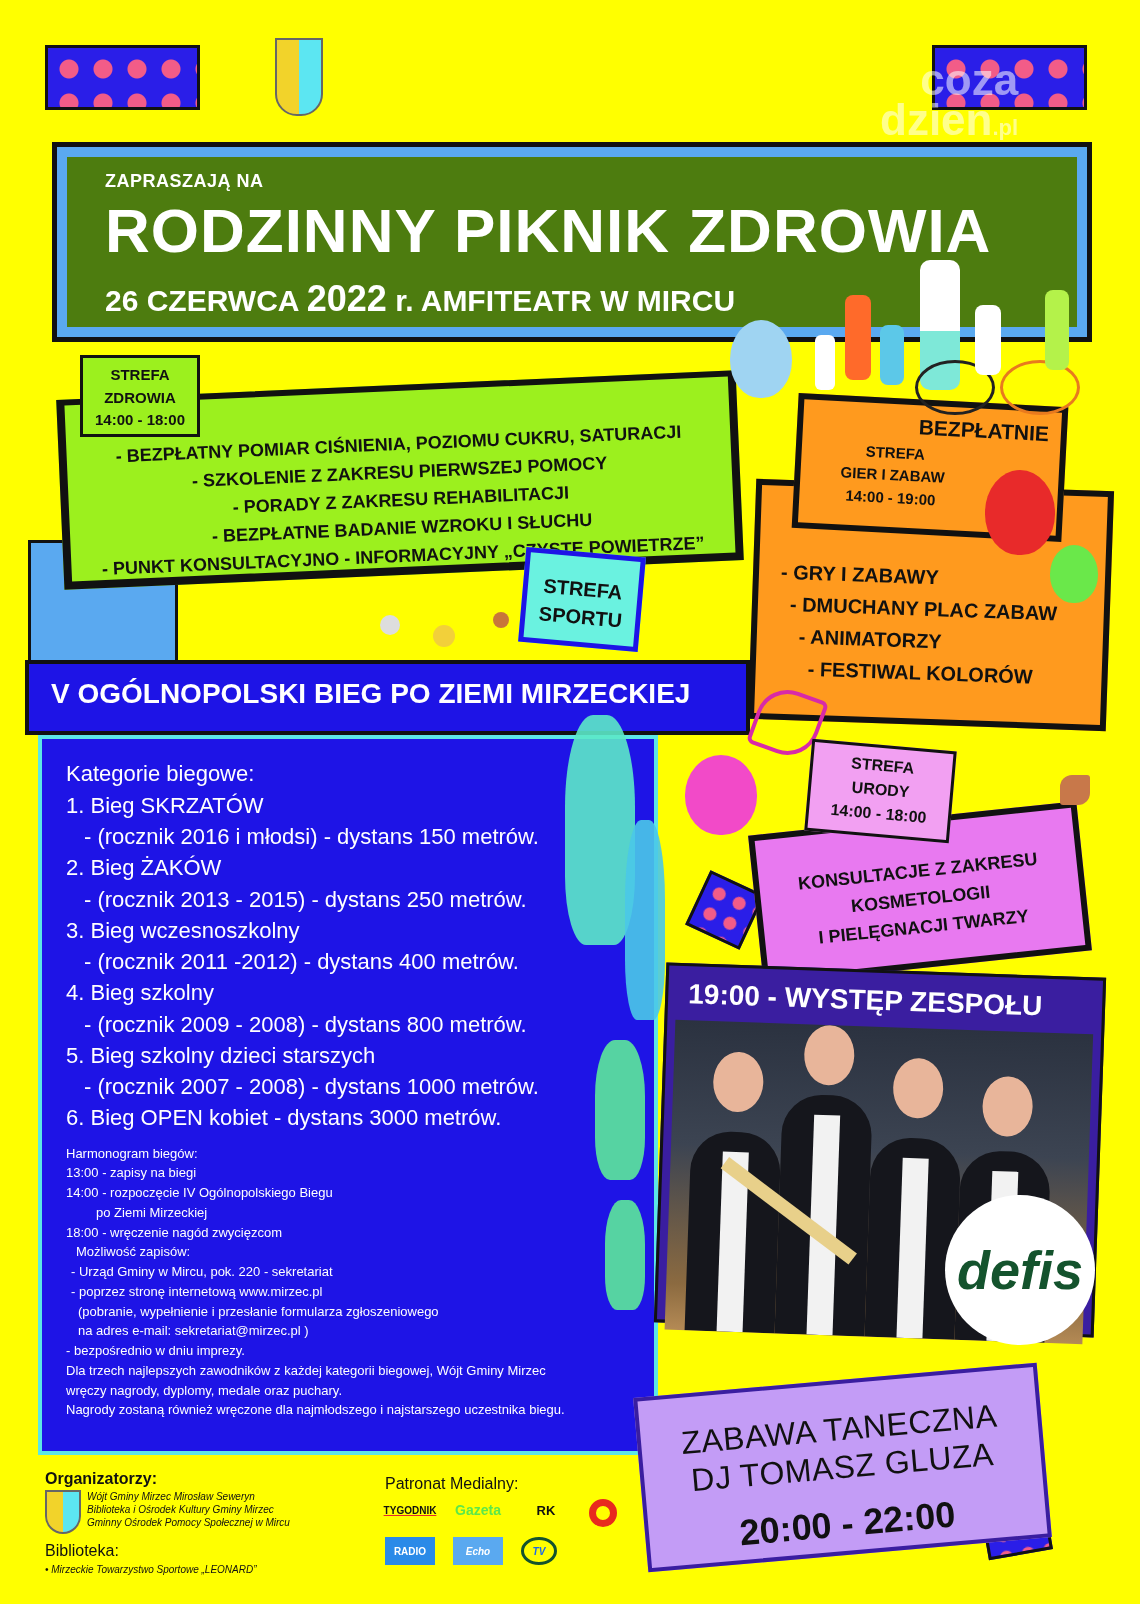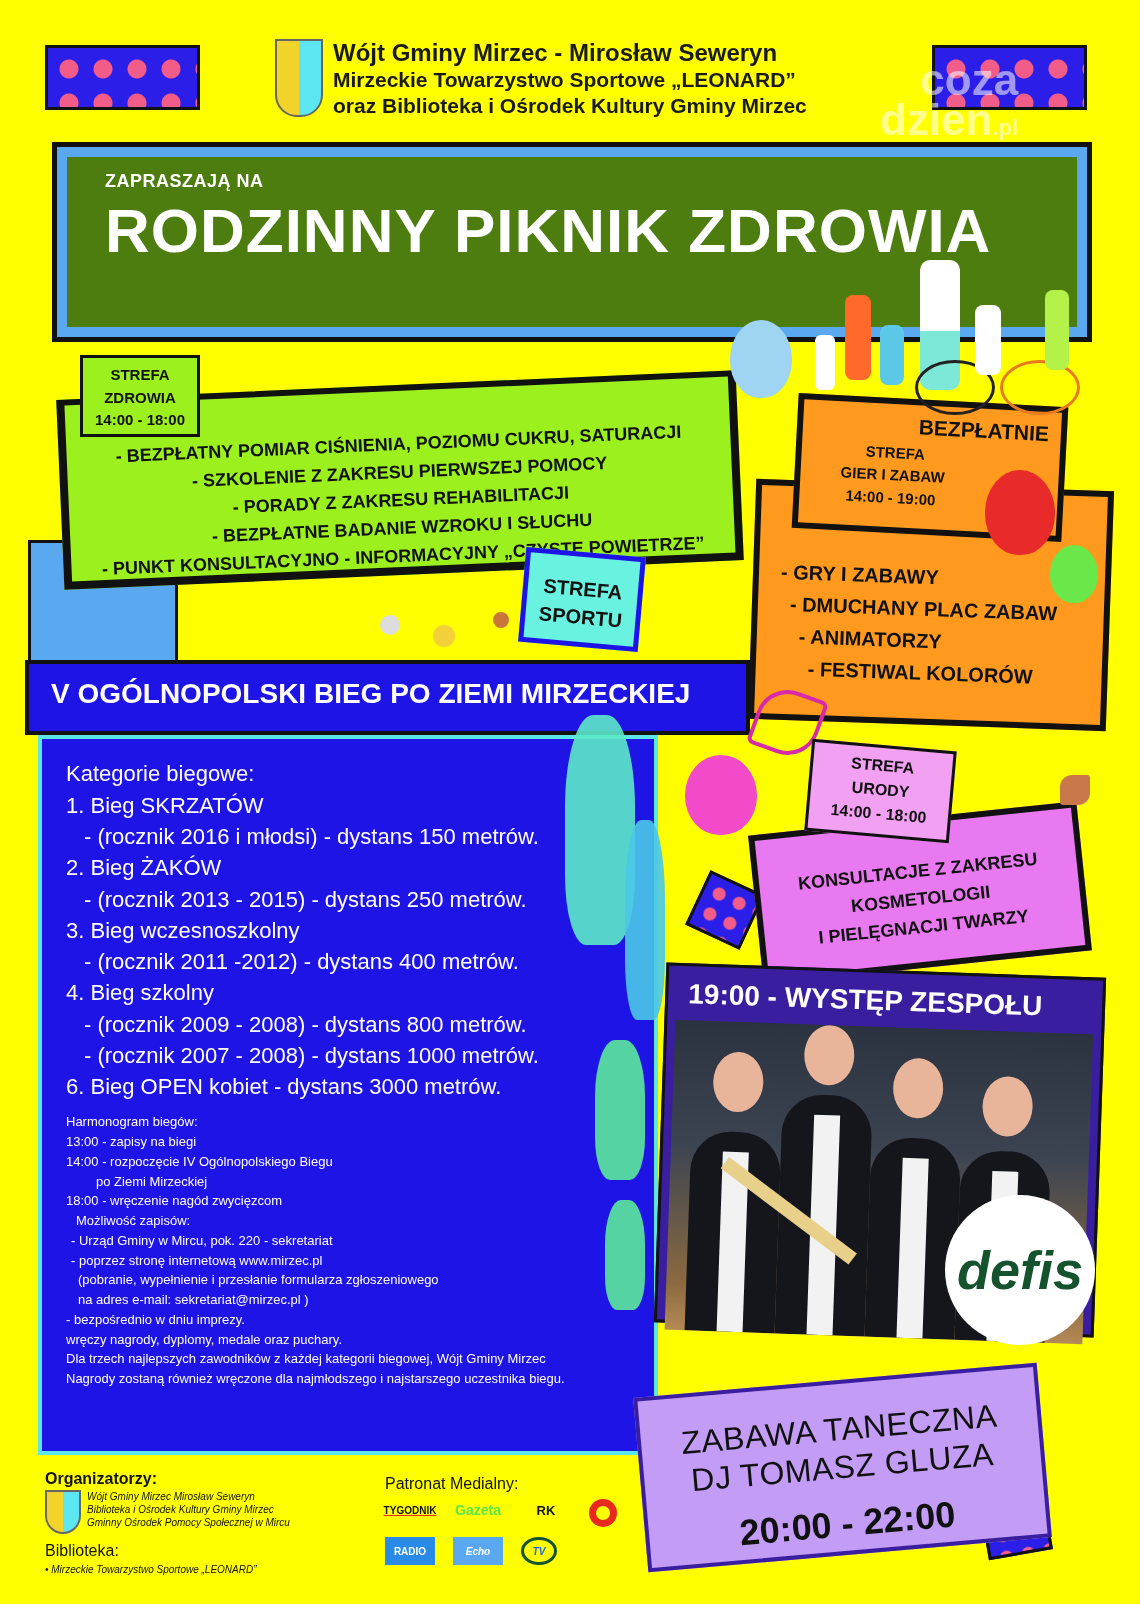--- a/index.html
+++ b/index.html
@@ -52,31 +52,31 @@
 <div class="abs watermark" style="left:880px;top:60px;text-align:right;z-index:50;">
   <div>coza</div>
   <div><span>dzien</span><span style="font-size:22px">.pl</span></div>
 </div>
 
 <div class="abs dots" style="left:45px;top:45px;width:155px;height:65px;"></div>
 <div class="abs dots" style="left:932px;top:45px;width:155px;height:65px;"></div>
 
 <div class="abs" style="left:275px;top:38px;display:flex;gap:10px;align-items:center;">
   <div class="crest" style="width:48px;height:78px;"></div>
-  <div class="hdr-text">
-    <div class="hdr-l1">Wójt Gminy Mirzec - Mirosław Seweryn</div>
-    <div class="hdr-l2">Mirzeckie Towarzystwo Sportowe „LEONARD”</div>
-    <div class="hdr-l3">oraz Biblioteka i Ośrodek Kultury Gminy Mirzec</div>
-  </div>
 </div>
 
 <div class="abs title-outer" style="left:52px;top:142px;width:1040px;height:200px;padding:10px;">
   <div class="title-inner" style="height:100%;">
     <div class="invite">ZAPRASZAJĄ NA</div>
     <div class="main-title">RODZINNY PIKNIK ZDROWIA</div>
+    <div class="date-line">
+      <span>26 CZERWCA</span>
+      <span class="big">2022</span>
+      <span>r. AMFITEATR W MIRCU</span>
+    </div>
   </div>
 </div>
 
 <div class="abs" style="left:730px;top:260px;width:380px;height:160px;z-index:5;">
   <div class="abs balloon" style="left:0;top:60px;width:62px;height:78px;background:#9fd4f2;"></div>
   <div class="abs" style="left:85px;top:75px;width:20px;height:55px;background:#fff;border-radius:6px;"></div>
   <div class="abs" style="left:115px;top:35px;width:26px;height:85px;background:#ff6a2a;border-radius:8px;"></div>
   <div class="abs" style="left:150px;top:65px;width:24px;height:60px;background:#5cc8e8;border-radius:8px;"></div>
   <div class="abs" style="left:190px;top:0;width:40px;height:130px;background:linear-gradient(#fff 55%, #7ee8d8 55%);border-radius:10px;"></div>
   <div class="abs" style="left:185px;top:100px;width:80px;height:55px;border:3px solid #222;border-radius:50%;"></div>
@@ -145,40 +145,41 @@
       </div>
     <div>
         <div>3. Bieg wczesnoszkolny</div>
         <div class="sub">- (rocznik 2011 -2012) - dystans 400 metrów.</div>
       </div>
     <div>
         <div>4. Bieg szkolny</div>
         <div class="sub">- (rocznik 2009 - 2008) - dystans 800 metrów.</div>
       </div>
     <div>
+        <div>5. Bieg szkolny dzieci starszych</div>
         <div class="sub">- (rocznik 2007 - 2008) - dystans 1000 metrów.</div>
       </div>
     <div>
         <div>6. Bieg OPEN kobiet - dystans 3000 metrów.</div>
       </div>
   </div>
   <div class="small" style="margin-top:10px;">
     <div>Harmonogram biegów:</div>
     <div>13:00 - zapisy na biegi</div>
     <div>14:00 - rozpoczęcie IV Ogólnopolskiego Biegu</div>
     <div style="padding-left:30px">po Ziemi Mirzeckiej</div>
     <div>18:00 - wręczenie nagód zwycięzcom</div>
     <div style="padding-left:10px">Możliwość zapisów:</div>
     <div style="padding-left:5px">- Urząd Gminy w Mircu, pok. 220 - sekretariat</div>
     <div style="padding-left:5px">- poprzez stronę internetową www.mirzec.pl</div>
     <div style="padding-left:12px">(pobranie, wypełnienie i przesłanie formularza zgłoszeniowego</div>
     <div style="padding-left:12px">na adres e-mail: sekretariat@mirzec.pl )</div>
     <div>- bezpośrednio w dniu imprezy.</div>
+    <div>Dla trzech najlepszych zawodników z każdej kategorii biegowej, Wójt Gminy Mirzec</div>
     <div>wręczy nagrody, dyplomy, medale oraz puchary.</div>
-    <div>Dla trzech najlepszych zawodników z każdej kategorii biegowej, Wójt Gminy Mirzec</div>
     <div>Nagrody zostaną również wręczone dla najmłodszego i najstarszego uczestnika biegu.</div>
   </div>
 </div>
 
 <div class="abs runner" style="left:565px;top:715px;width:70px;height:230px;"></div>
 <div class="abs runner" style="left:625px;top:820px;width:40px;height:200px;background:#4ac8e8;"></div>
 <div class="abs runner" style="left:595px;top:1040px;width:50px;height:140px;background:#5ce89a;"></div>
 <div class="abs runner" style="left:605px;top:1200px;width:40px;height:110px;background:#5ce89a;"></div>
 
 <div class="abs balloon" style="left:685px;top:755px;width:72px;height:80px;background:#f24ac8;"></div>

